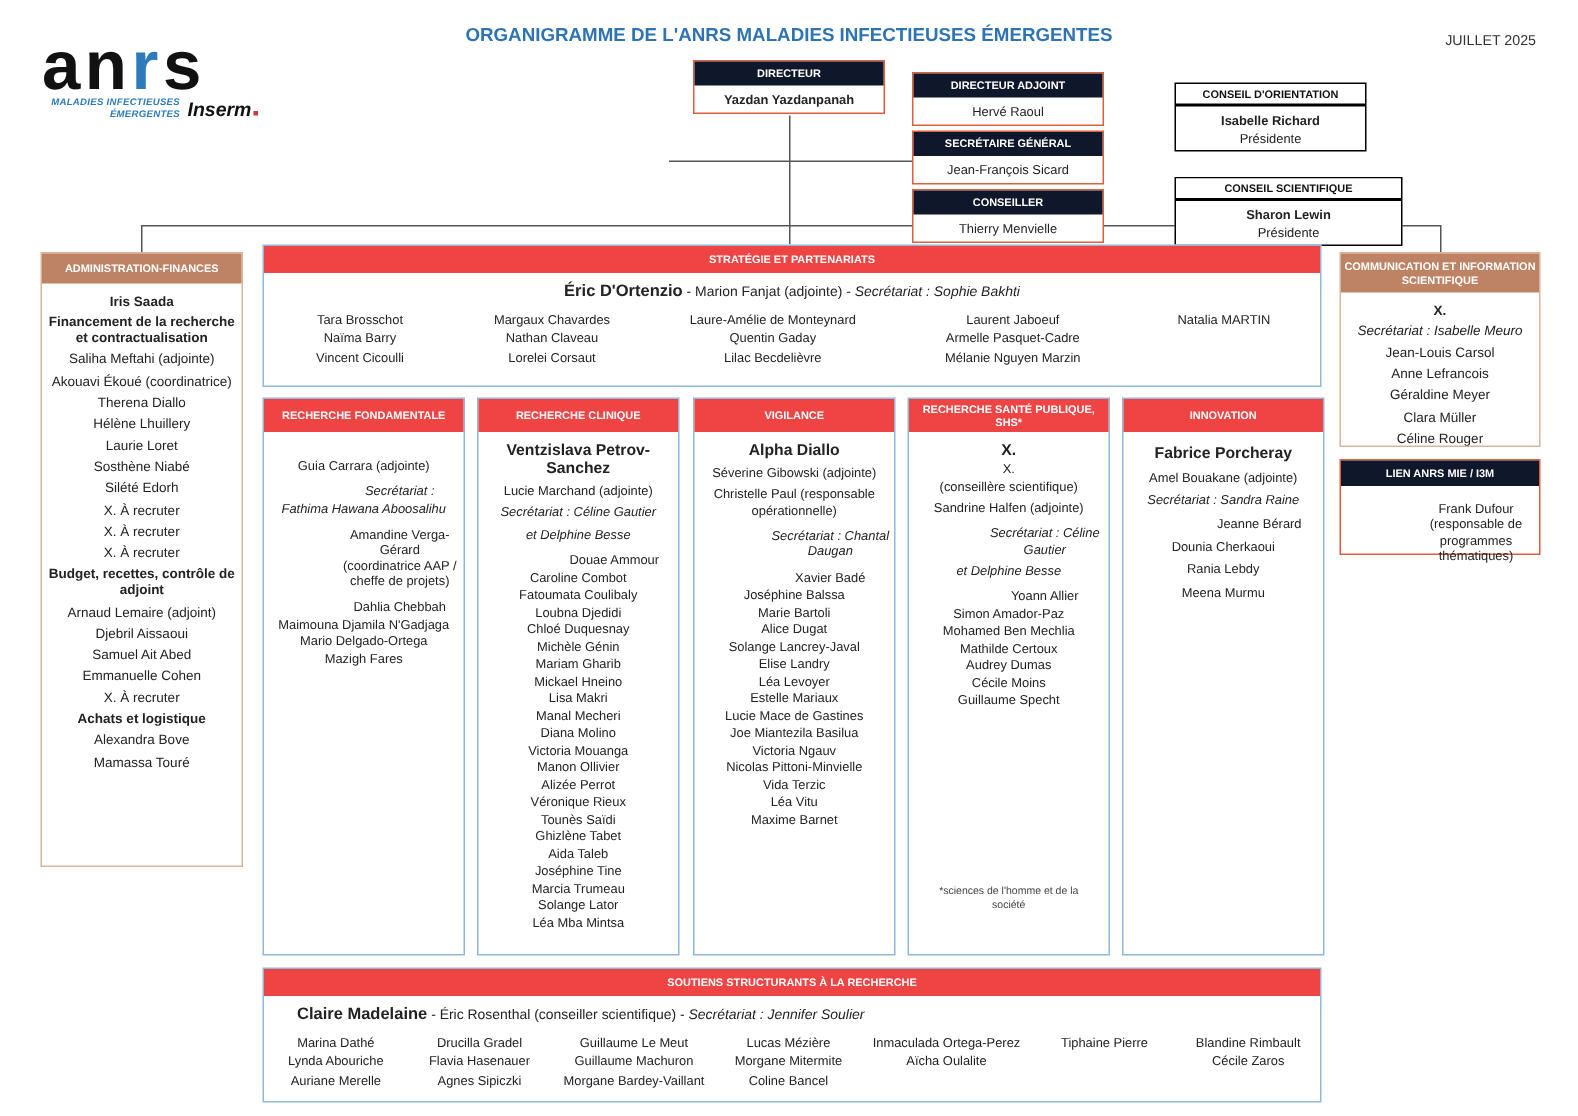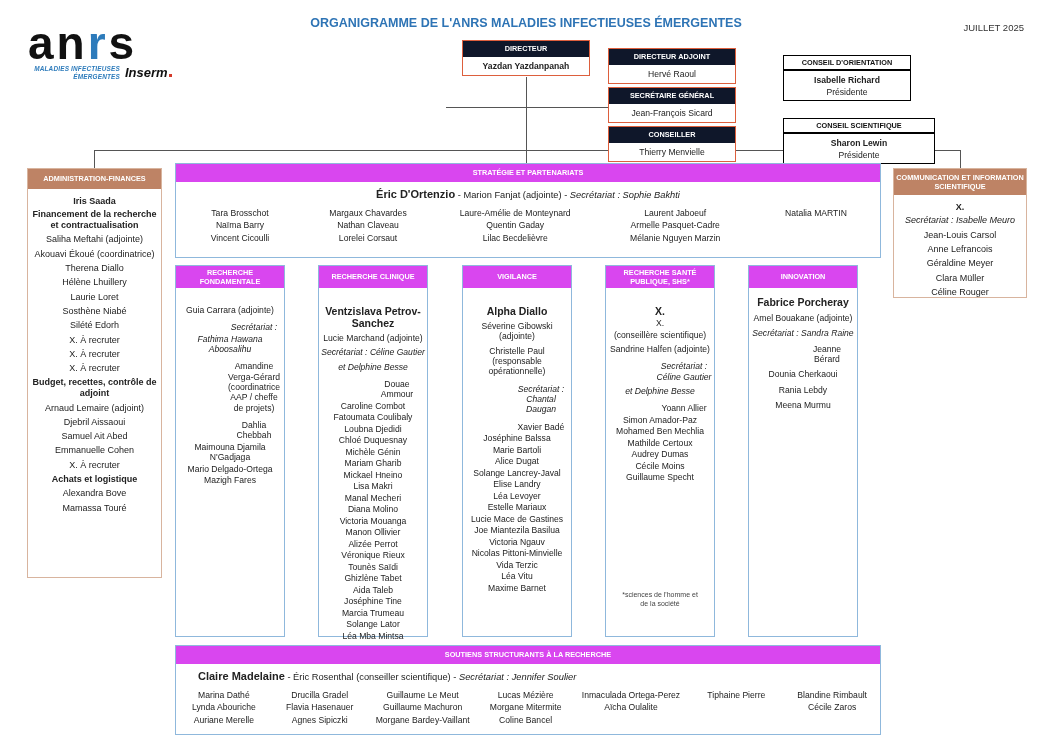--- a/index.html
+++ b/index.html
@@ -13,41 +13,41 @@
   .logo-inserm{font-size:13px;font-weight:bold;color:#111;}
   .logo-dot{display:inline-block;width:3px;height:3px;background:#d43a2a;margin-left:1px;}
   
   .page-title{left:0;right:0;top:16px;text-align:center;font-size:12.5px;font-weight:bold;color:#2e74b5;}
   .date{right:28px;top:22px;font-size:9.5px;color:#333;}
   
   .box{position:absolute;background:#fff;box-sizing:border-box;}
   .bar{color:#fff;font-weight:bold;text-align:center;font-size:7.3px;line-height:1.25;
        display:flex;align-items:center;justify-content:center;padding:2px 2px;box-sizing:border-box;}
   .blue-b{border:1px solid #8fb8dc;}
-  .blue-bar{background:#d946ef;}
+  .blue-bar{background:#ef4444;}
   .orange-b{border:1px solid #dd5f3d;}
   .orange-bar{background:#0f172a;}
   .salmon-b{border:1px solid #d8b49e;}
   .salmon-bar{background:#be8365;}
   .black-b{border:1px solid #000;}
   .white-bar{background:#fff;color:#111;border-bottom:2px solid #000;}
   .body{padding:3px 2px;text-align:center;box-sizing:border-box;}
   .name{font-size:8.6px;line-height:1.2;margin-top:1.2px;}
   .roomy .name{font-size:9px;margin-top:3.5px;}
   .spread .name{margin-top:5px;}
   .b{font-weight:bold;}
   .i{font-style:italic;}
-  .big{font-weight:bold;font-size:10.5px;line-height:1.15;margin-top:14px;}
+  .big{font-weight:bold;font-size:10.5px;line-height:1.15;margin-top:3px;}
   .g{margin-top:7px;margin-left:48px;}
   .g0{margin-top:4px;}
   .g2{margin-top:14px;}
   .topname{font-size:9.3px;}
   .topname.b{font-size:10.5px;}
   
-  .dept{top:265px;width:110px;height:372px;}
+  .dept{top:265px;width:135px;height:372px;}
   #dept1{left:175px;} #dept2{left:318px;} #dept3{left:462px;} #dept4{left:605px;} #dept5{left:748px;}
   .dept .bar{height:22px;}
   .footnote{position:absolute;bottom:28px;left:0;right:0;text-align:center;font-size:7px;color:#444;line-height:1.3;padding:0 14px;}
   
   .lead{text-align:center;margin-top:6px;font-size:9.3px;}
   .lead .p1{font-weight:bold;font-size:11px;}
   .lead .p3{font-style:italic;}
   .cols{display:flex;margin-top:6px;}
   .col{flex:1;text-align:center;}
   .col .name{margin-top:2px;}
@@ -287,20 +287,26 @@
     <div class="body roomy">
         <div class="name big">X.</div>
         <div class="name i g0">Secrétariat : Isabelle Meuro</div>
         <div class="name g0">Jean-Louis Carsol</div>
         <div class="name">Anne Lefrancois</div>
         <div class="name">Géraldine Meyer</div>
         <div class="name">Clara Müller</div>
         <div class="name">Céline Rouger</div>
       </div>
   </div>
+  <div class="box orange-b" style="left:893px;top:306px;width:134px;height:64px;">
+    <div class="bar orange-bar" style="height:17px;">LIEN ANRS MIE / I3M</div>
+    <div class="body">
+        <div class="name g">Frank Dufour (responsable de programmes thématiques)</div>
+      </div>
+  </div>
 
   <div class="box blue-b" style="left:175px;top:645px;width:706px;height:90px;">
     <div class="bar blue-bar" style="height:18px;">SOUTIENS STRUCTURANTS À LA RECHERCHE</div>
     <div class="lead" style="text-align:left;padding-left:22px;">
       <span class="p1">Claire Madelaine</span>
       <span class="p2">- Éric Rosenthal (conseiller scientifique) -</span>
       <span class="p3">Secrétariat : Jennifer Soulier</span>
     </div>
     <div class="cols">
       <div class="col">

